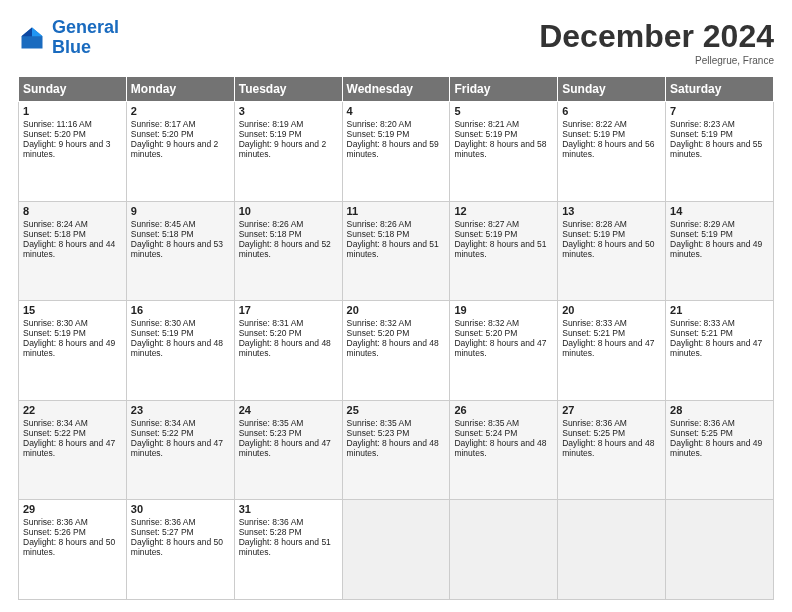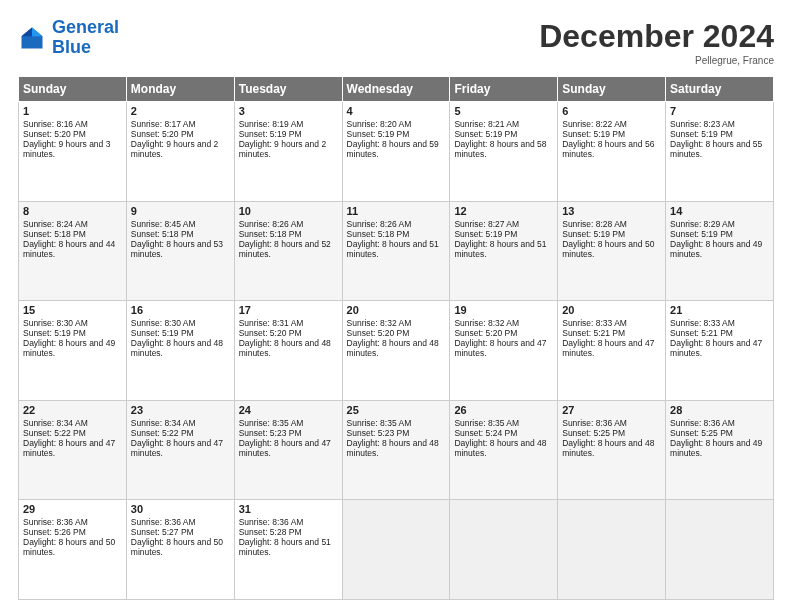--- a/index.html
+++ b/index.html
@@ -119,21 +119,21 @@
           <th>Monday</th>
           <th>Tuesday</th>
           <th>Wednesday</th>
           <th>Friday</th>
           <th>Sunday</th>
           <th>Saturday</th>
         </tr>
     </thead>
     <tbody id="calendar-body">
     <tr>
-          <td><span class="day-num">1</span><span>Sunrise: 8:16 AM</span><br><span>Sunset: 5:20 PM</span><br><span>Daylight: 9 hours and 3 minutes.</span></td>
+          <td><span class="day-num">1</span><span>Sunrise: 11:16 AM</span><br><span>Sunset: 5:20 PM</span><br><span>Daylight: 9 hours and 3 minutes.</span></td>
           <td><span class="day-num">2</span><span>Sunrise: 8:17 AM</span><br><span>Sunset: 5:20 PM</span><br><span>Daylight: 9 hours and 2 minutes.</span></td>
           <td><span class="day-num">3</span><span>Sunrise: 8:19 AM</span><br><span>Sunset: 5:19 PM</span><br><span>Daylight: 9 hours and 2 minutes.</span></td>
           <td><span class="day-num">4</span><span>Sunrise: 8:20 AM</span><br><span>Sunset: 5:19 PM</span><br><span>Daylight: 8 hours and 59 minutes.</span></td>
           <td><span class="day-num">5</span><span>Sunrise: 8:21 AM</span><br><span>Sunset: 5:19 PM</span><br><span>Daylight: 8 hours and 58 minutes.</span></td>
           <td><span class="day-num">6</span><span>Sunrise: 8:22 AM</span><br><span>Sunset: 5:19 PM</span><br><span>Daylight: 8 hours and 56 minutes.</span></td>
           <td><span class="day-num">7</span><span>Sunrise: 8:23 AM</span><br><span>Sunset: 5:19 PM</span><br><span>Daylight: 8 hours and 55 minutes.</span></td>
         </tr>
         <tr>
           <td><span class="day-num">8</span><span>Sunrise: 8:24 AM</span><br><span>Sunset: 5:18 PM</span><br><span>Daylight: 8 hours and 44 minutes.</span></td>
           <td><span class="day-num">9</span><span>Sunrise: 8:45 AM</span><br><span>Sunset: 5:18 PM</span><br><span>Daylight: 8 hours and 53 minutes.</span></td>

